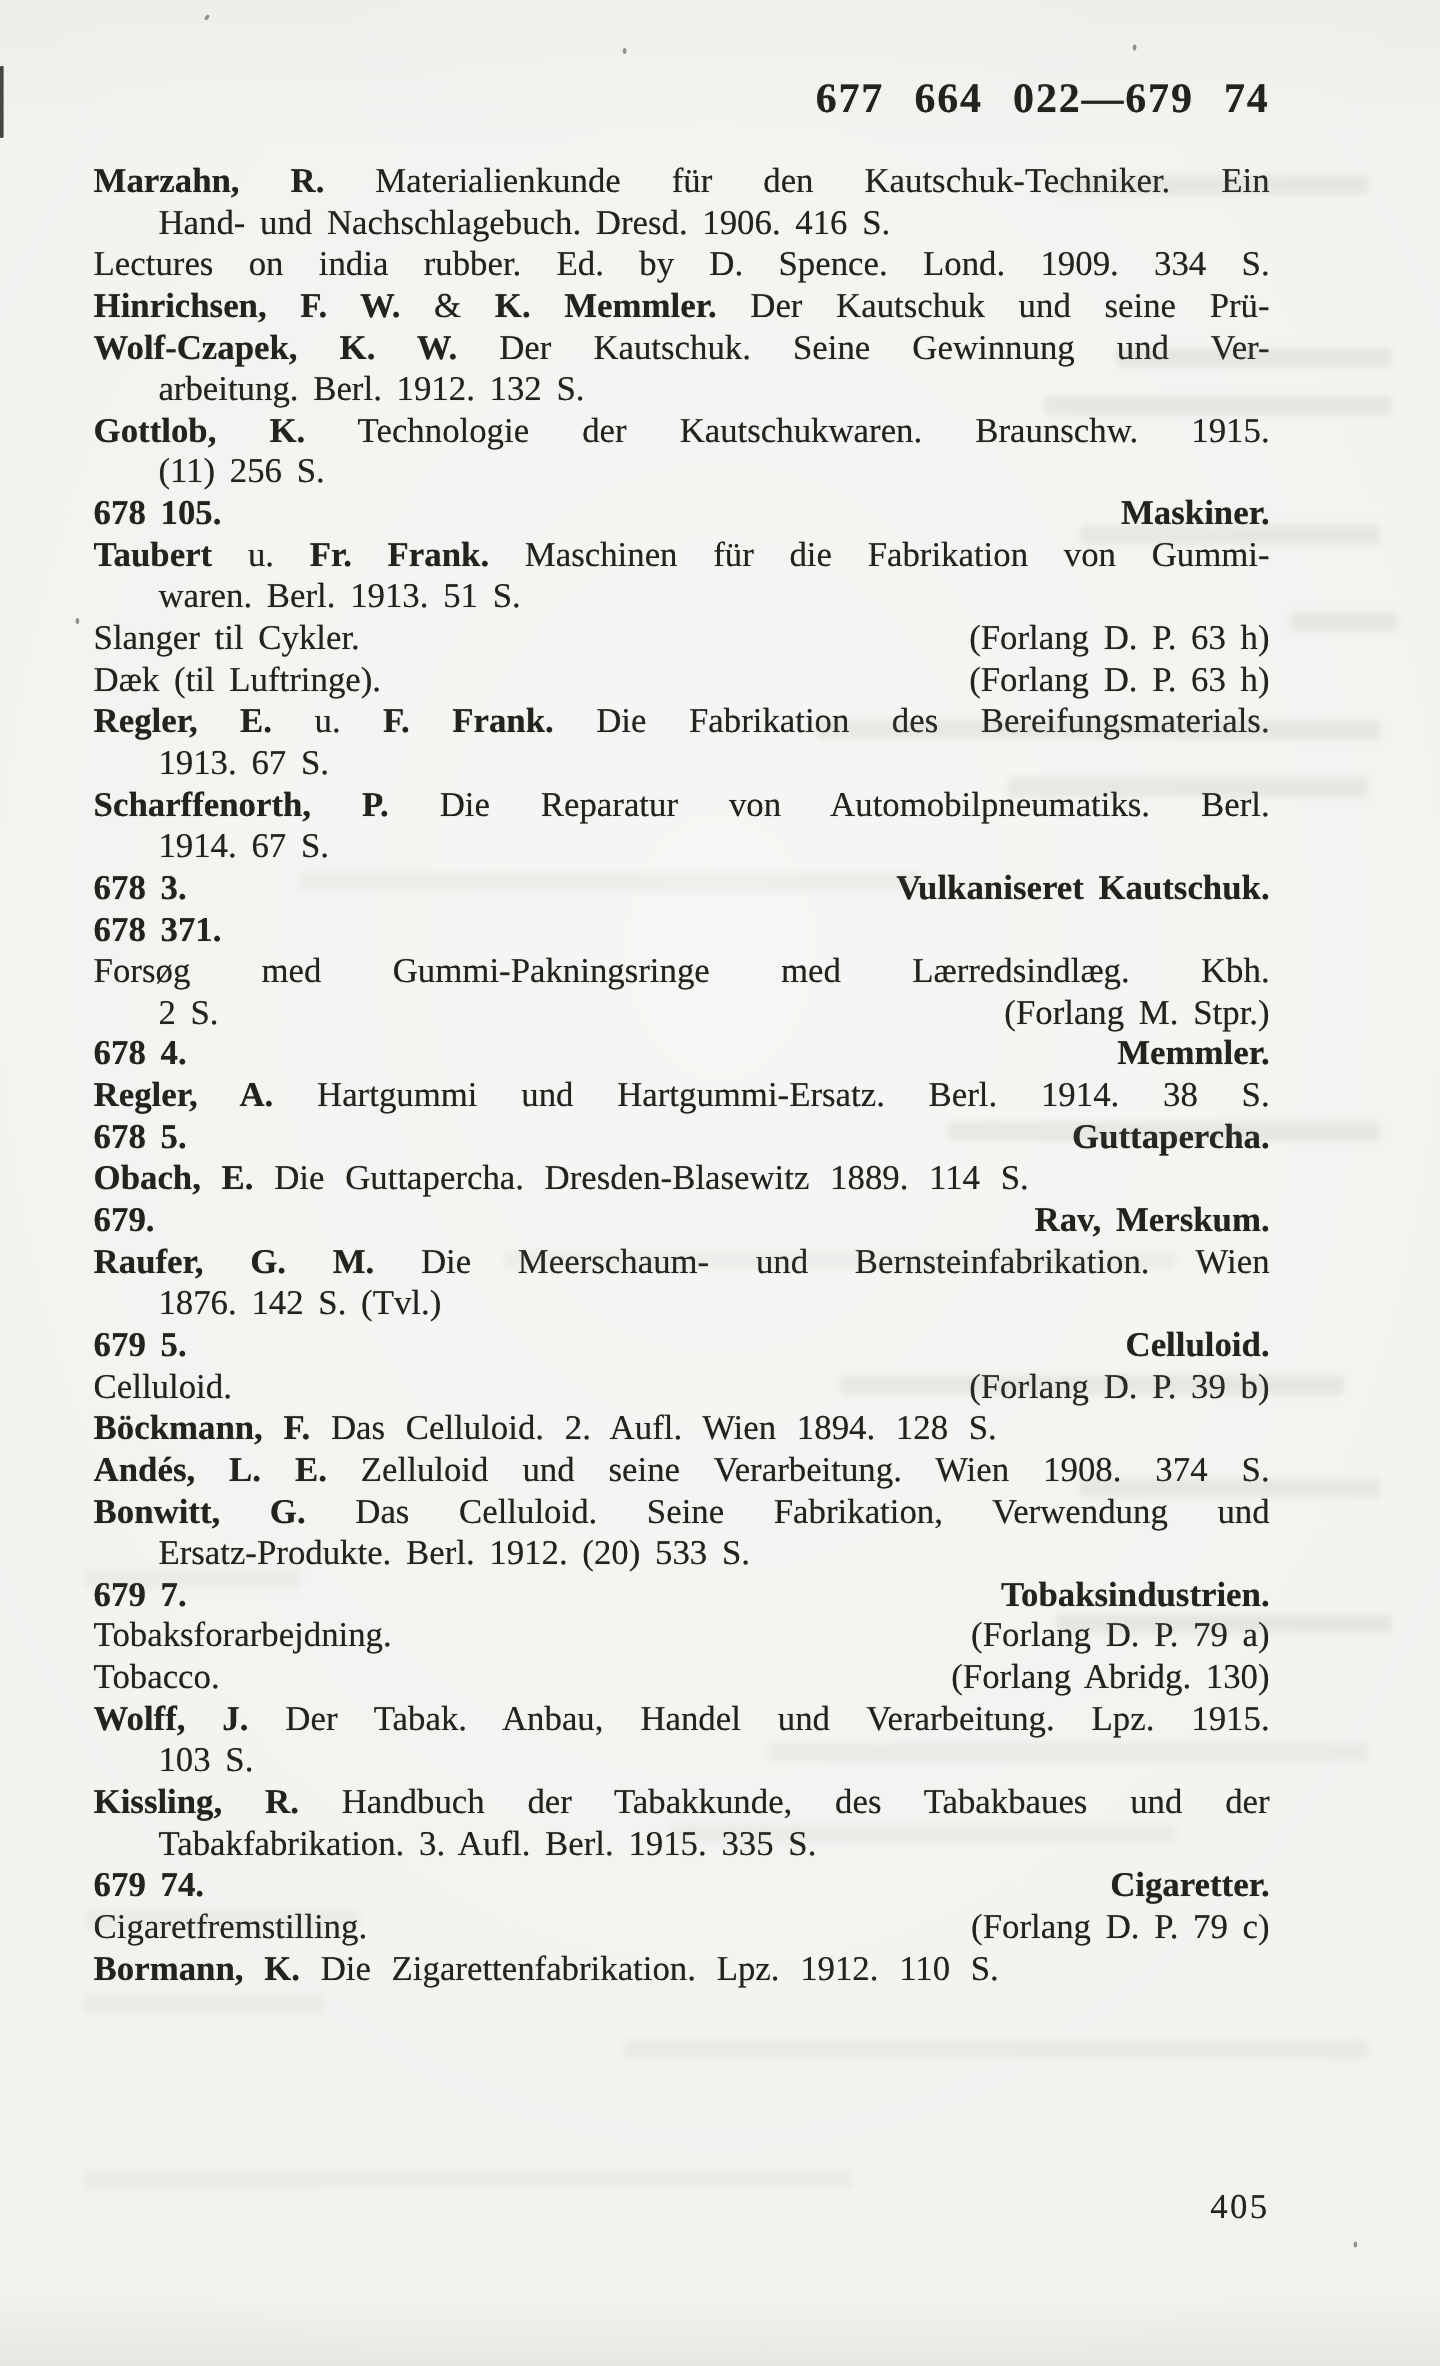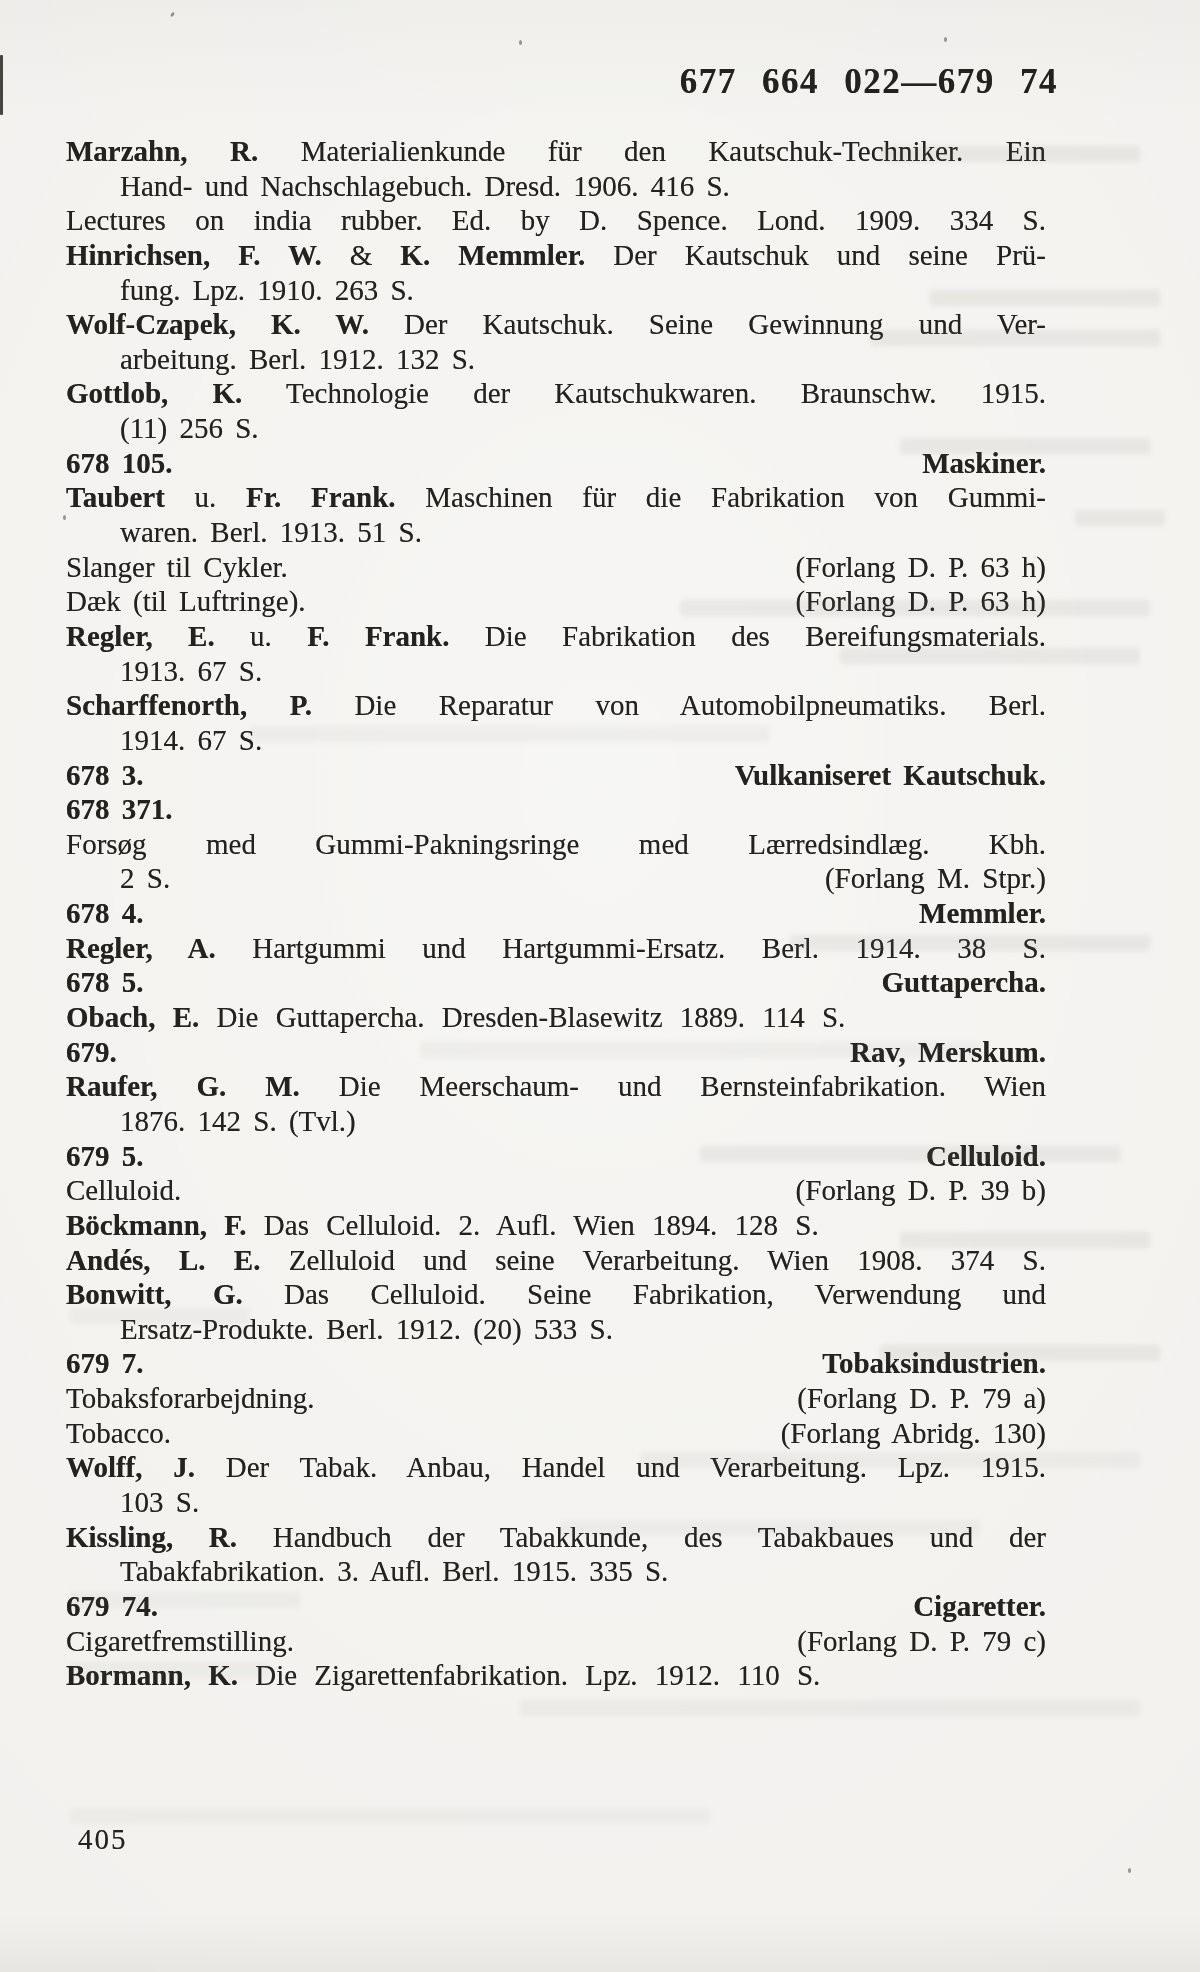--- a/index.html
+++ b/index.html
@@ -17,35 +17,35 @@
       linear-gradient(to top, rgba(205,203,198,0.30), rgba(0,0,0,0) 60px),
       #f2f1ee;
   }
   .textwrap{ text-shadow:0 0 0.6px rgba(28,26,22,0.55); }
   .header{
     position:absolute;left:78px;top:62px;width:980px;
     text-align:right;font-weight:700;font-size:35px;line-height:40px;
     letter-spacing:1.5px;word-spacing:15px;white-space:nowrap;
   }
   .content{
-    position:absolute;left:66px;top:134px;width:980px;
+    position:absolute;left:78px;top:134px;width:980px;
     font-size:29px;
   }
   .line{
     height:34.65px;line-height:34.65px;
     word-spacing:5px;
   }
   .line.justify{ text-align:justify; text-align-last:justify; }
   .line.indent{ padding-left:54px; }
   .line.split{ display:flex; justify-content:space-between; }
   .line.wide{ word-spacing:10px; }
   .bold{ font-weight:700; }
   .pagenum{
     position:absolute;left:78px;top:1823px;width:980px;
-    text-align:left;font-size:29px;letter-spacing:2px;
+    text-align:right;font-size:29px;letter-spacing:2px;
   }
   
   .artifact{ position:absolute; }
   .edge-line{ left:0;top:55px;width:3px;height:60px;background:#47453f;border-radius:1px; }
   .speck{ width:3px;height:5px;background:#6b6963;border-radius:50%;opacity:.7; }
   .ghost{
     position:absolute;height:16px;border-radius:3px;
     background:rgba(118,115,108,0.10);
     filter:blur(2.5px);
   }
@@ -56,21 +56,20 @@
 <div class="page">
 
   <div class="textwrap">
     <div class="header">677 664 022—679 74</div>
 
     <div class="content">
         <div class="line justify"><span class="bold">Marzahn, R.</span><span> Materialienkunde für den Kautschuk-Techniker. Ein</span></div>
         <div class="line indent"><span>Hand- und Nachschlagebuch. Dresd. 1906. 416 S.</span></div>
         <div class="line justify"><span>Lectures on india rubber. Ed. by D. Spence. Lond. 1909. 334 S.</span></div>
         <div class="line justify"><span class="bold">Hinrichsen, F. W.</span><span> &amp; </span><span class="bold">K. Memmler.</span><span> Der Kautschuk und seine Prü-</span></div>
-        <div class="line indent"><span>fung. Lpz. 1910. 263 S.</span></div>
         <div class="line justify"><span class="bold">Wolf-Czapek, K. W.</span><span> Der Kautschuk. Seine Gewinnung und Ver-</span></div>
         <div class="line indent"><span>arbeitung. Berl. 1912. 132 S.</span></div>
         <div class="line justify"><span class="bold">Gottlob, K.</span><span> Technologie der Kautschukwaren. Braunschw. 1915.</span></div>
         <div class="line indent"><span>(11) 256 S.</span></div>
         <div class="line split">
           <span class="left bold">678 105.</span>
           <span class="right bold">Maskiner.</span>
         </div>
         <div class="line justify"><span class="bold">Taubert</span><span> u. </span><span class="bold">Fr. Frank.</span><span> Maschinen für die Fabrikation von Gummi-</span></div>
         <div class="line indent"><span>waren. Berl. 1913. 51 S.</span></div>

